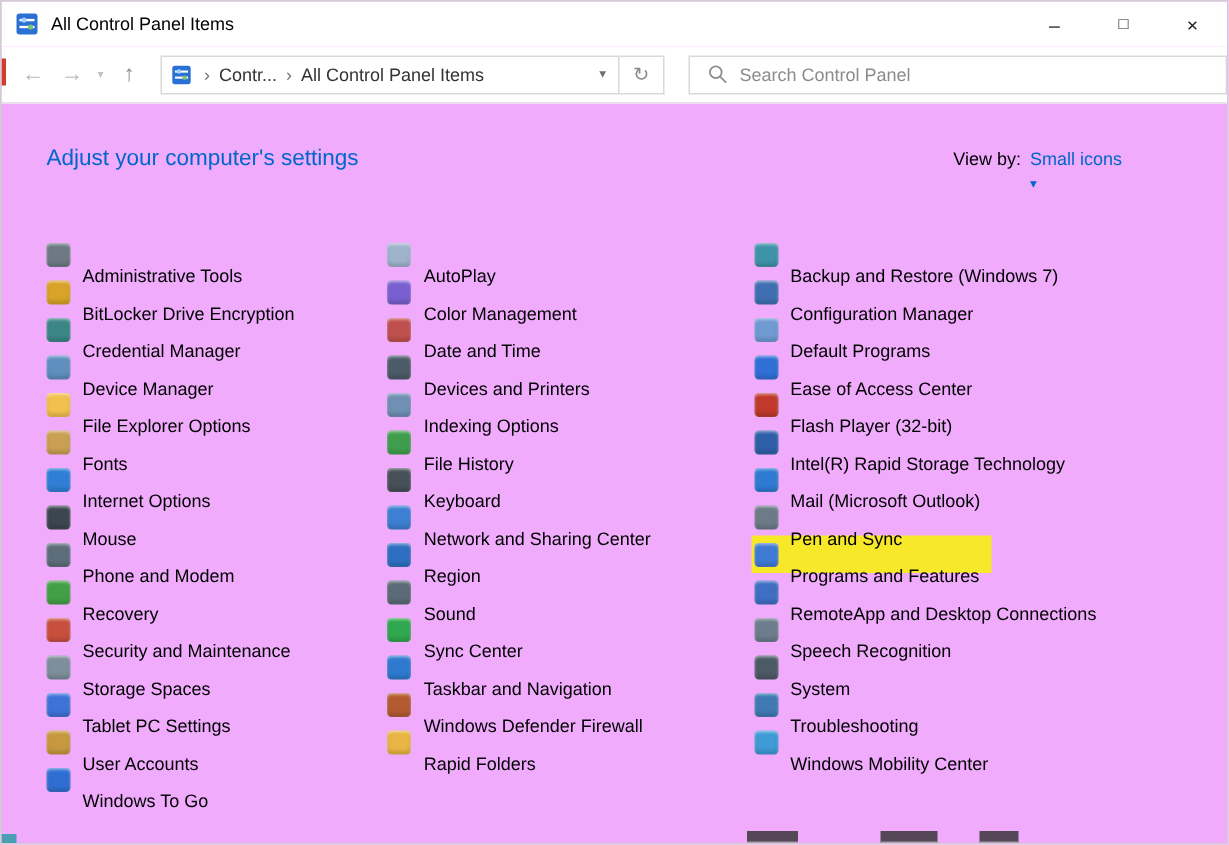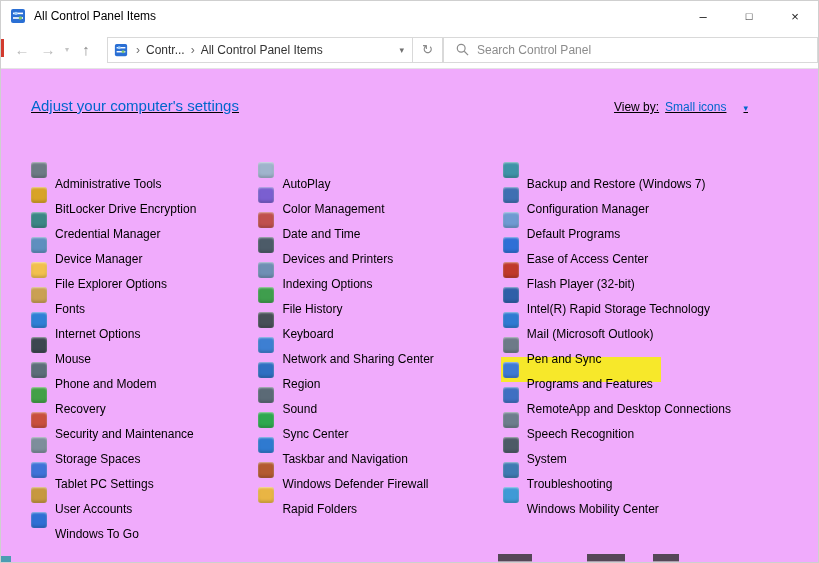--- a/index.html
+++ b/index.html
@@ -18,30 +18,30 @@
   
   .toolbar { height:38px; display:flex; align-items:center; padding:0 0 0 8px; border-bottom:1px solid #e4e4e4; background:#fff; }
   .nav-btn { width:26px; text-align:center; font-size:15px; color:#b8b8b8; }
   .nav-btn.up { color:#8f8f8f; }
   .recent-chevron { width:12px; font-size:8px; color:#c4c4c4; text-align:center; }
   .addressbar { display:flex; align-items:center; height:26px; border:1px solid #d9d9d9; margin-left:8px; width:306px; padding:0 4px 0 6px; font-size:12px; color:#333; }
   .addressbar .crumb-sep { color:#707070; padding:0 6px; font-size:12px; }
   .addressbar .crumb { white-space:nowrap; }
   .addressbar .dd-chevron { margin-left:auto; font-size:9px; color:#707070; padding:0 4px; }
   .refresh-btn { height:26px; width:30px; border:1px solid #d9d9d9; border-left:none; display:flex; align-items:center; justify-content:center; font-size:13px; color:#8a8a8a; }
-  .searchbox { flex:1; height:26px; border:1px solid #d9d9d9; margin-left:0; display:flex; align-items:center; padding-left:12px; }
+  .searchbox { flex:1; height:26px; border:1px solid #d9d9d9; margin-left:16px; display:flex; align-items:center; padding-left:12px; }
   .searchbox svg { flex:0 0 13px; margin-right:8px; }
   .searchbox input { border:none; outline:none; flex:1; font-family:"Liberation Sans",sans-serif; font-size:12px; color:#444; }
   .searchbox input::placeholder { color:#8c8c8c; opacity:1; }
 
   
-  .page-header { display:flex; align-items:baseline; padding:28px 70px 0 30px;text-decoration:underline; }
+  .page-header { display:flex; align-items:baseline; padding:28px 70px 0 30px; }
   .page-title { font-size:15px; color:var(--accent,#0066cc); }
   .view-by { margin-left:auto; font-size:12px; color:#000; display:flex; align-items:baseline; gap:6px; }
-  .view-by-link { color:var(--accent,#0066cc); display:flex; align-items:baseline; gap:17px; }
+  .view-by-link { color:var(--accent,#0066cc); display:flex; align-items:baseline; gap:4px;flex-direction:column; }
   .view-by-link .chev { font-size:9px; }
 
   
   .columns { position:absolute; top:156px; left:30px; right:0; display:flex; }
   .col { display:block; }
   .col-1 { width:228px; }
   .col-2 { width:245px; }
   .col-3 { width:316px; }
   .cp-item { display:flex; align-items:center; height:25px; gap:8px; width:max-content; padding:0 8px 0 2px; margin-left:-2px; font-size:12px; color:var(--item-text,#000); }
   .cp-icon { width:16px; height:16px; flex:0 0 16px; border-radius:3px; box-shadow: inset 0 1px 2px rgba(255,255,255,.55), inset 0 -2px 3px rgba(0,0,0,.18); }

